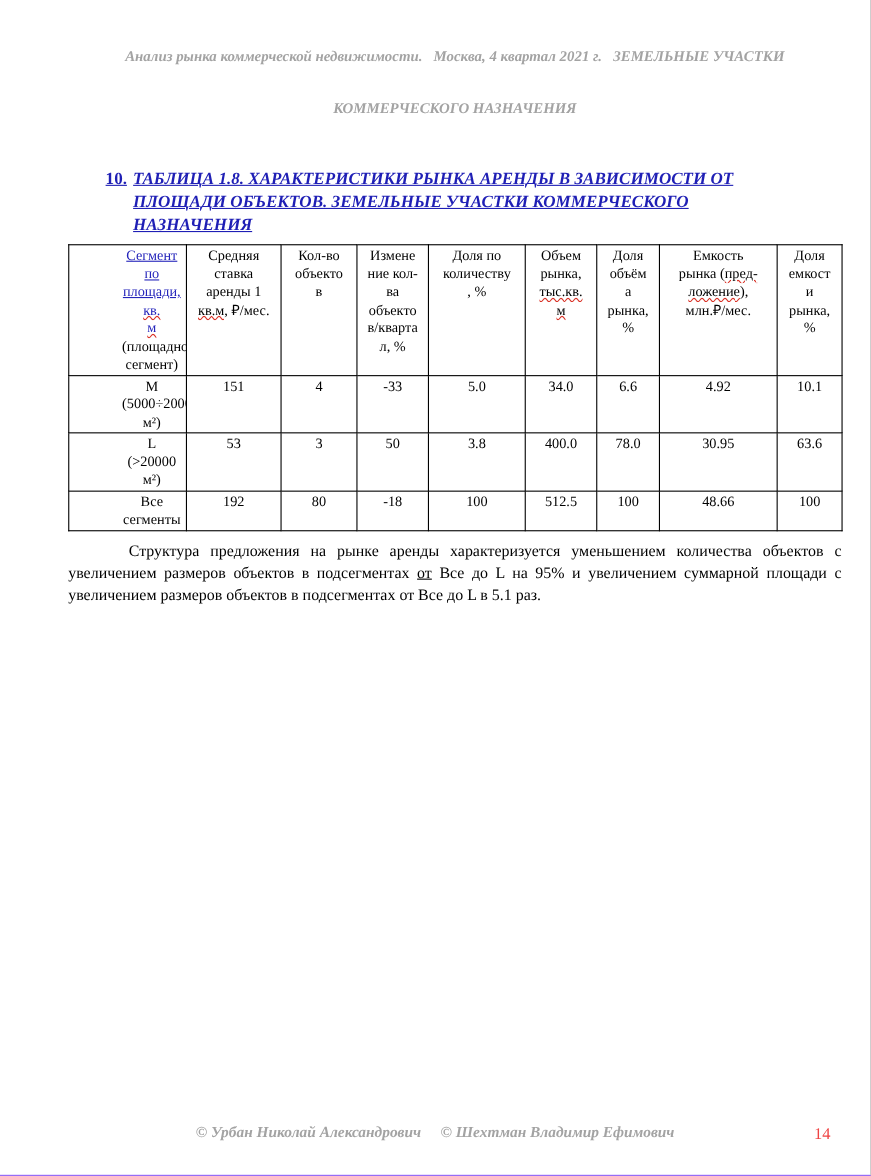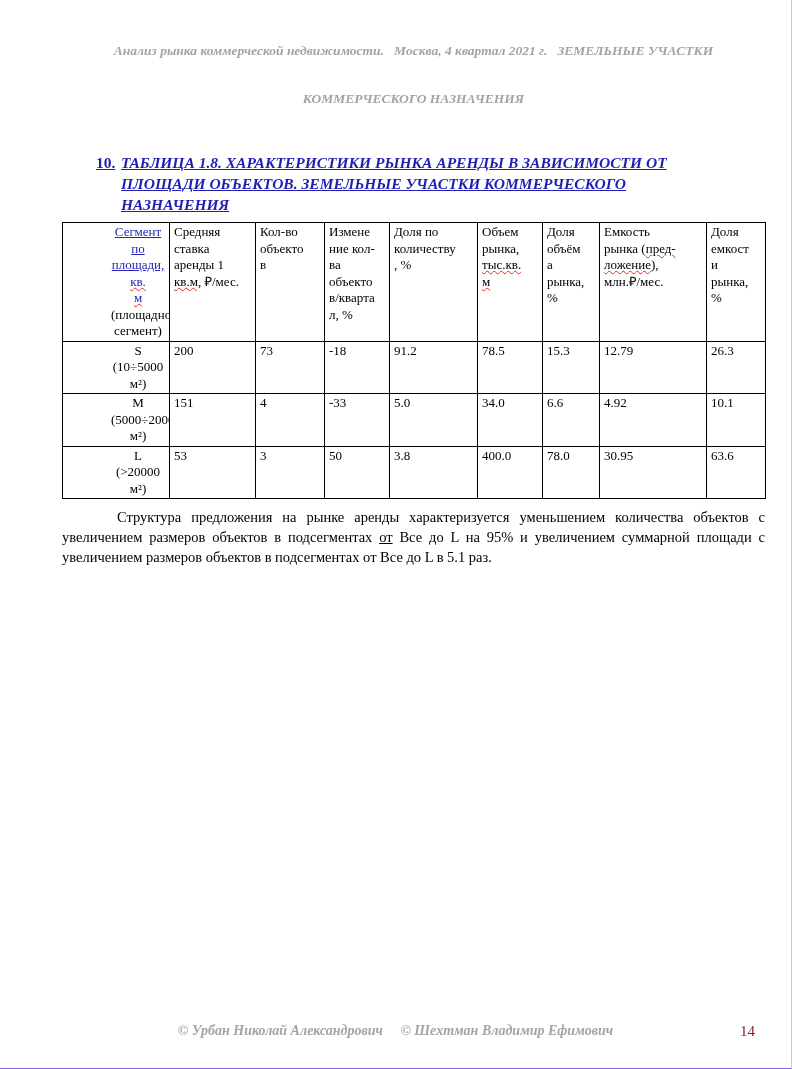--- a/index.html
+++ b/index.html
@@ -49,21 +49,21 @@
   }
   .doc-table th,.doc-table td{
     border:1px solid #000;
     vertical-align:top;
     padding:1px 4px;
     white-space:pre-line;
     font-weight:normal;
     overflow:hidden;
   }
   .doc-table th.c, .doc-table td.seg{text-align:center;padding-left:48px;}
-  .doc-table th.r, .doc-table td.val{text-align:left;}
+  .doc-table th.r, .doc-table td.val{text-align:center;}
   .link{color:#2525bb;text-decoration:underline;text-decoration-style:solid;}
   .spell{
     text-decoration-line:underline;
     text-decoration-style:wavy;
     text-decoration-color:#d93025;
     text-decoration-thickness:1px;
   }
   .grammar{
     text-decoration-line:underline;
     text-decoration-style:wavy;
@@ -87,21 +87,21 @@
     font-size:14px;
     color:#a3a3a3;
   }
   .footer .cr2{margin-left:14px;}
   .pagenum{
     position:absolute;
     top:1023px;right:36px;
     font-size:15px;
     font-style:normal;
     font-weight:normal;
-    color:#7f1d1d;
+    color:#ef4444;
   }
   col.w1{width:107px;} col.w2{width:86px;} col.w3{width:69px;}
   col.w4{width:65px;}  col.w5{width:88px;} col.w6{width:65px;}
   col.w7{width:57px;}  col.w8{width:107px;} col.w9{width:59px;}
 </style>
 </head>
 <body>
 
 <div class="page">
 
@@ -167,32 +167,20 @@
 млн.₽/мес.</span></th>
           <th class="r"><span>Доля
 емкост
 и
 рынка,
 %</span></th>
         </tr>
     </thead>
     <tbody>
         <tr>
-          <td class="seg">S (10÷5000
-м²)</td>
-          <td class="val">200</td>
-          <td class="val">73</td>
-          <td class="val">-18</td>
-          <td class="val">91.2</td>
-          <td class="val">78.5</td>
-          <td class="val">15.3</td>
-          <td class="val">12.79</td>
-          <td class="val">26.3</td>
-        </tr>
-        <tr>
           <td class="seg">М
 (5000÷20000
 м²)</td>
           <td class="val">151</td>
           <td class="val">4</td>
           <td class="val">-33</td>
           <td class="val">5.0</td>
           <td class="val">34.0</td>
           <td class="val">6.6</td>
           <td class="val">4.92</td>
@@ -202,20 +190,31 @@
           <td class="seg">L (&gt;20000 м²)</td>
           <td class="val">53</td>
           <td class="val">3</td>
           <td class="val">50</td>
           <td class="val">3.8</td>
           <td class="val">400.0</td>
           <td class="val">78.0</td>
           <td class="val">30.95</td>
           <td class="val">63.6</td>
         </tr>
+        <tr>
+          <td class="seg">Все сегменты</td>
+          <td class="val">192</td>
+          <td class="val">80</td>
+          <td class="val">-18</td>
+          <td class="val">100</td>
+          <td class="val">512.5</td>
+          <td class="val">100</td>
+          <td class="val">48.66</td>
+          <td class="val">100</td>
+        </tr>
       </tbody>
   </table>
 
   <p class="para"><span>Структура предложения на рынке аренды характеризуется уменьшением количества объектов с увеличением размеров объектов в подсегментах </span><span class="grammar">от</span><span> Все до L на 95% и увеличением суммарной площади с увеличением размеров объектов в подсегментах от Все до L в 5.1 раз.</span></p>
 
   <div class="footer">
     <span class="cr1">© Урбан Николай Александрович</span>
     <span class="cr2">© Шехтман Владимир Ефимович</span>
   </div>
   <div class="pagenum">14</div>

